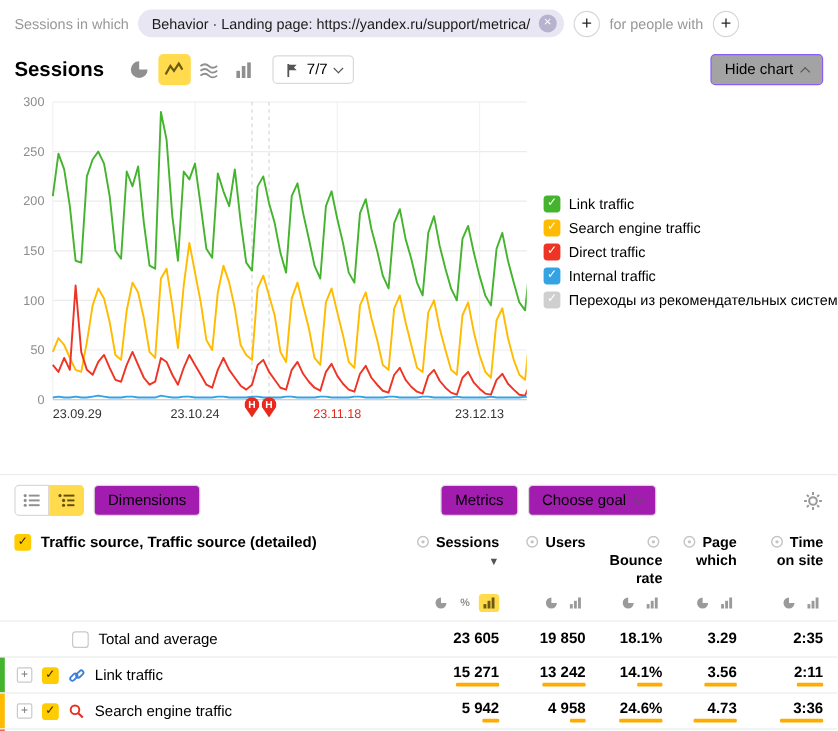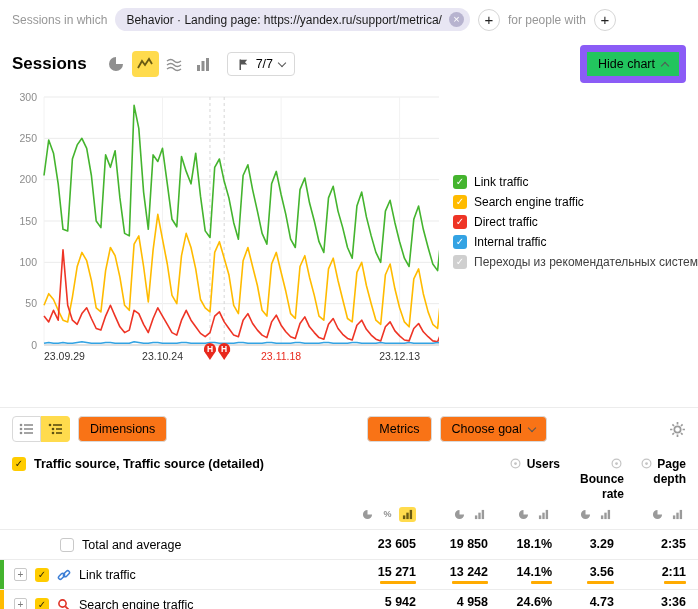--- a/index.html
+++ b/index.html
@@ -18,45 +18,45 @@
   .plus-btn { width: 22px; height: 22px; border-radius: 50%; border: 1px solid #d6d6d6; background: #fff;
               display: inline-flex; align-items: center; justify-content: center; font-size: 15px; color: #222; cursor: pointer; }
   
   .chart-header { display: flex; align-items: center; padding: 8px 12px 4px 12px; }
   .page-title { font-size: 17px; font-weight: bold; margin-right: 16px; }
   .icon-btn { width: 27px; height: 26px; border-radius: 4px; display: inline-flex; align-items: center;
               justify-content: center; cursor: pointer; margin-right: 2px; }
   .icon-btn.sel { background: #ffdb4d; }
   .seg-btn { display: inline-flex; align-items: center; gap: 6px; border: 1px solid #d9d9d9; border-radius: 4px;
              padding: 4px 9px; margin-left: 8px; font-size: 12.5px; cursor: pointer; background: #fff; }
-  .hide-chart { margin-left: auto; display: inline-flex; align-items: center; gap: 7px; border: 7px solid #8b5cf6;
-                border-radius: 4px; padding: 5px 11px; font-size: 12.5px; cursor: pointer; background: #22c55e; }
+  .hide-chart { margin-left: auto; display: inline-flex; align-items: center; gap: 7px; border: 1px solid #8b5cf6;
+                border-radius: 4px; padding: 5px 11px; font-size: 12.5px; cursor: pointer; background: #a3a3a3; }
   .chev { width: 6px; height: 6px; border-right: 1.4px solid #555; border-bottom: 1.4px solid #555; display: inline-block; }
   .chev.down { transform: rotate(45deg); margin-top: -3px; }
   .chev.up { transform: rotate(-135deg); margin-top: 3px; }
   
   .chart-row { display: flex; padding: 2px 0 0 6px; margin-bottom: 30px; }
   svg text { font-family: "Liberation Sans", sans-serif; }
   .legend { display: flex; flex-direction: column; gap: 6px; padding-top: 86px; margin-left: 14px; }
   .lg-item { display: flex; align-items: center; gap: 7px; font-size: 12px; cursor: pointer; white-space: nowrap; }
   .cb { width: 14px; height: 14px; border-radius: 3px; display: inline-flex; align-items: center;
         justify-content: center; flex: 0 0 14px; }
   .cb .ck { font-size: 10px; color: #fff; line-height: 1; }
   .cb.cb-y { background: #ffcc00; } .cb.cb-y .ck { color: #33290a; }
   .cb.cb-empty { background: #fff; border: 1px solid #c9c9c9; }
-  .lg-item.disabled .lg-label { color: #404040; }
+  .lg-item.disabled .lg-label { color: #000000; }
   
   .toolbar { display: flex; align-items: center; padding: 8px 12px; border-top: 1px solid #ececec; }
   .view-group { display: inline-flex; }
   .view-btn { width: 29px; height: 26px; border: 1px solid #d9d9d9; background: #fff; display: inline-flex;
               align-items: center; justify-content: center; cursor: pointer; }
   .view-btn:first-child { border-radius: 4px 0 0 4px; }
   .view-btn:last-child { border-radius: 0 4px 4px 0; border-left: none; }
   .view-btn.sel { background: #ffdb4d; border-color: #ffdb4d; }
-  .tb-btn { border: 1px solid #d9d9d9; border-radius: 4px; background: #f97316; padding: 5px 11px;
+  .tb-btn { border: 1px solid #d9d9d9; border-radius: 4px; background: #a21caf; padding: 5px 11px;
             font-size: 12.5px; cursor: pointer; display: inline-flex; align-items: center; gap: 7px; margin-left: 8px; }
   .sp { flex: 0 0 192px; }
   .gear { margin-left: auto; cursor: pointer; display: inline-flex; }
   
   .t-head { display: flex; align-items: flex-start; padding-top: 7px; }
   .lcell { flex: 1; display: flex; align-items: center; gap: 8px; padding-left: 12px; min-width: 0; }
   .dim-header { font-weight: bold; font-size: 12.5px; }
   .t-col { text-align: right; padding-right: 12px; font-size: 12px; font-weight: bold; line-height: 1.2; }
   .c0 { width: 86px; } .c1 { width: 72px; } .c2 { width: 64px; } .c3 { width: 62px; } .c4 { width: 72px; }
   .colicon { display: inline-block; vertical-align: -1px; margin-right: 2px; }
@@ -255,40 +255,55 @@
   </span>
 </div>
 
 <div class="t-head">
   <div class="lcell">
     <span class="cb cb-y">
         <span class="ck">✓</span>
       </span>
     <span class="dim-header">Traffic source, Traffic source (detailed)</span>
   </div>
+  <div class="t-col c0">
+    <span class="colicon"><svg width="11" height="11" viewBox="0 0 12 12">
+          <circle cx="6" cy="6" r="4.8" fill="none" stroke="#c4c4c4" stroke-width="1.3"></circle>
+          <circle cx="6" cy="6" r="1.5" fill="#c4c4c4"></circle>
+        </svg></span>
+    <span>Sessions</span>
+    <span class="sort">▼</span>
+  </div>
   <div class="t-col c1">
     <span class="colicon"><svg width="11" height="11" viewBox="0 0 12 12">
           <circle cx="6" cy="6" r="4.8" fill="none" stroke="#c4c4c4" stroke-width="1.3"></circle>
           <circle cx="6" cy="6" r="1.5" fill="#c4c4c4"></circle>
         </svg></span>
     <span>Users</span>
   </div>
   <div class="t-col c2">
     <span class="colicon"><svg width="11" height="11" viewBox="0 0 12 12">
           <circle cx="6" cy="6" r="4.8" fill="none" stroke="#c4c4c4" stroke-width="1.3"></circle>
           <circle cx="6" cy="6" r="1.5" fill="#c4c4c4"></circle>
         </svg></span>
     <span>Bounce rate</span>
   </div>
   <div class="t-col c3">
     <span class="colicon"><svg width="11" height="11" viewBox="0 0 12 12">
           <circle cx="6" cy="6" r="4.8" fill="none" stroke="#c4c4c4" stroke-width="1.3"></circle>
           <circle cx="6" cy="6" r="1.5" fill="#c4c4c4"></circle>
         </svg></span>
-    <span>Page depth</span>
+    <span>Page which</span>
+  </div>
+  <div class="t-col c4">
+    <span class="colicon"><svg width="11" height="11" viewBox="0 0 12 12">
+          <circle cx="6" cy="6" r="4.8" fill="none" stroke="#c4c4c4" stroke-width="1.3"></circle>
+          <circle cx="6" cy="6" r="1.5" fill="#c4c4c4"></circle>
+        </svg></span>
+    <span>Time on site</span>
   </div>
 </div>
 
 <div class="t-subhead">
   <div class="lcell"></div>
   <div class="t-col c0 toggles">
     <span class="tog">
         <svg width="11" height="11" viewBox="0 0 12 12">
           <path d="M6 1 A5 5 0 1 0 11 6 L6 6 Z" fill="#9a9a9a"></path>
         </svg>

